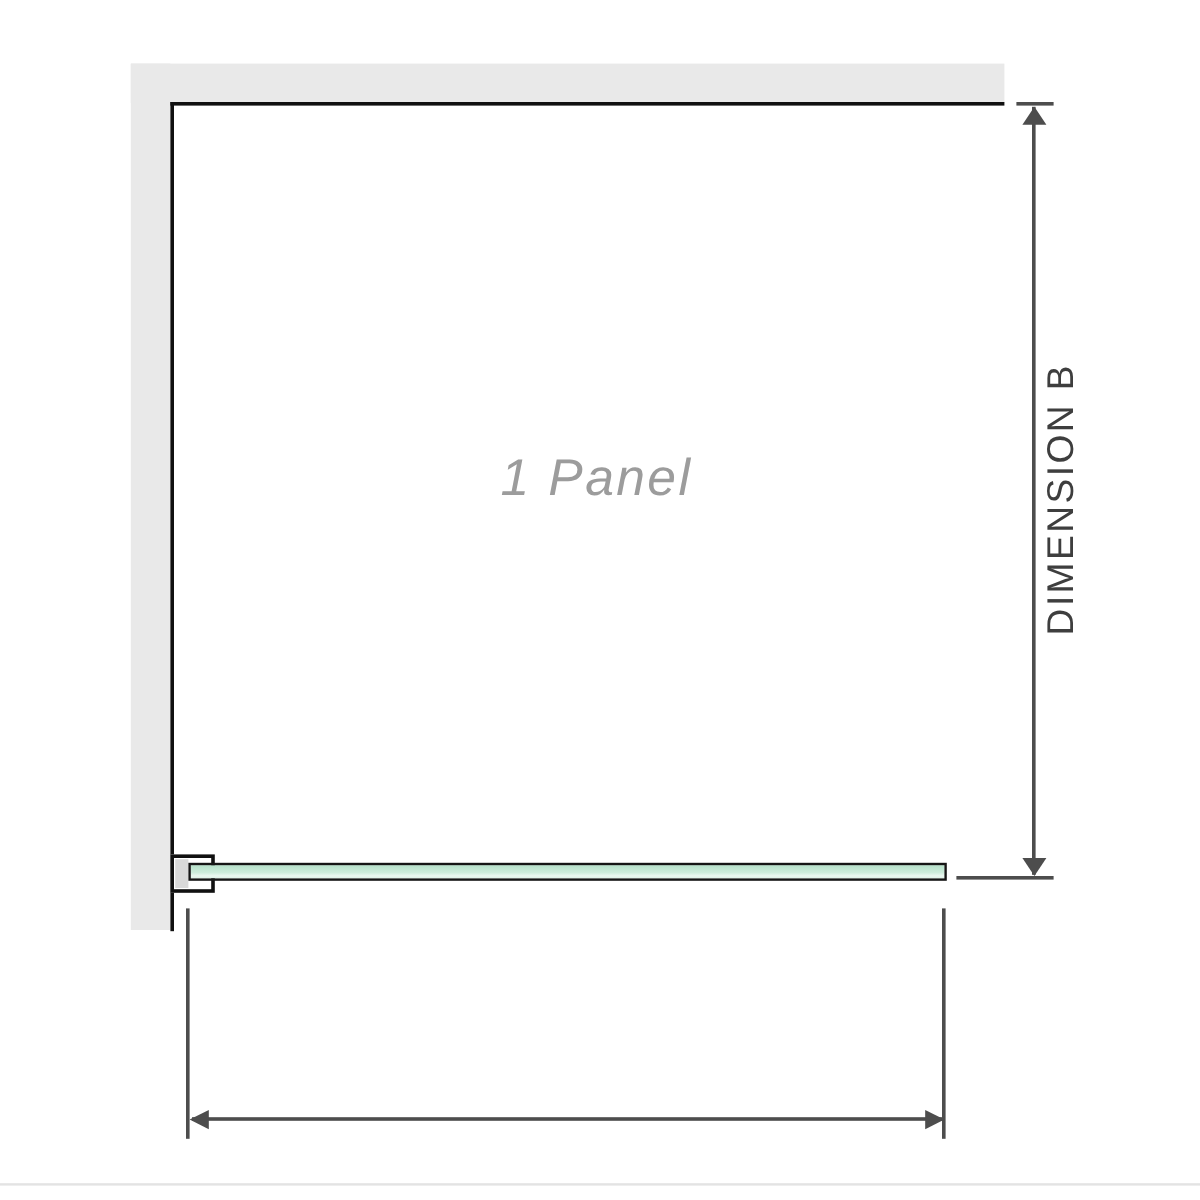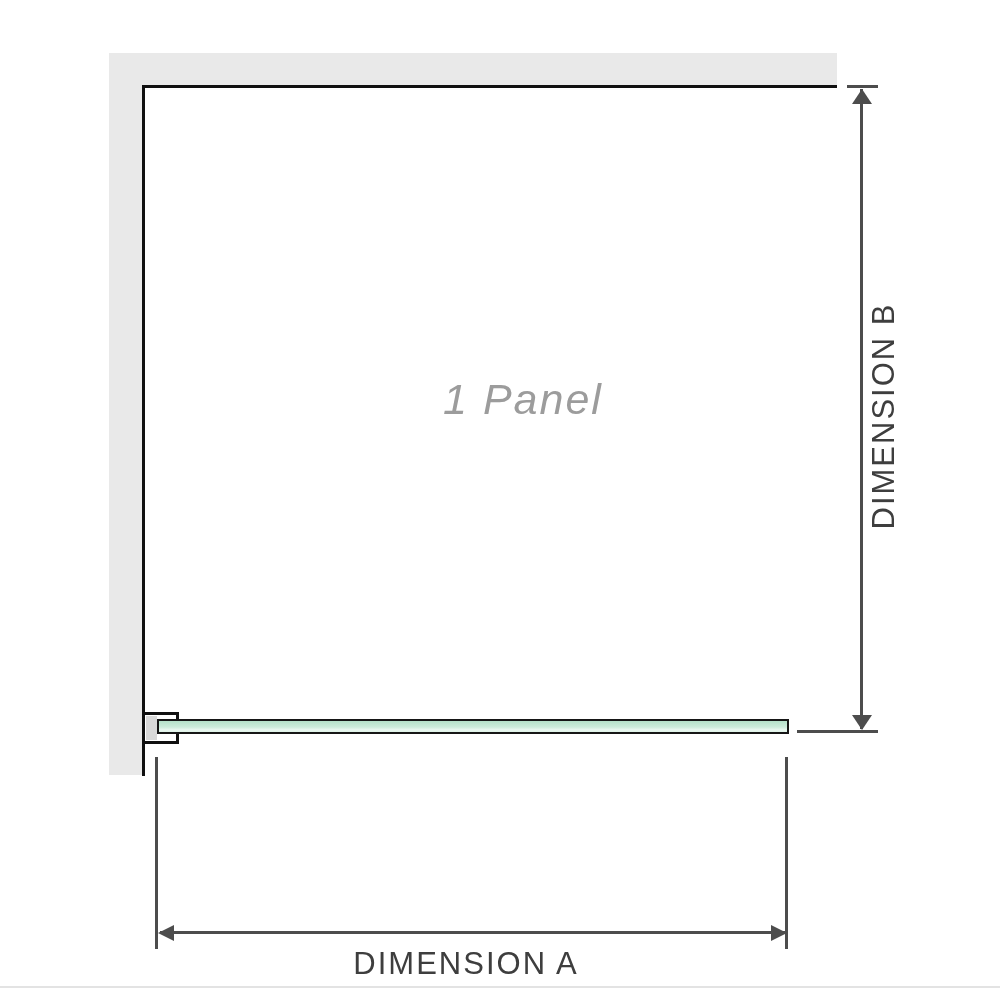--- a/index.html
+++ b/index.html
@@ -21,21 +21,21 @@
   .wall { background: var(--wall, #e9e9e9); }
   #wall-top  { left: 109px; top: 53px; width: 728px; height: 33px; }
   #wall-left { left: 109px; top: 53px; width: 33px;  height: 722px; }
 
   
   #panel-border-top  { left: 142px; top: 85px; width: 695px; height: 3px; background: var(--outline, #101010); }
   #panel-border-left { left: 142px; top: 85px; width: 3px;  height: 691px; background: var(--outline, #101010); }
 
   
   #panel-label {
-    left: 523px; top: 399px;
+    left: 497px; top: 399px;
     transform: translate(-50%, -50%);
     font-style: italic;
     font-size: 43px;
     letter-spacing: 2px;
     color: var(--panel-text, #9c9c9c);
     white-space: nowrap;
   }
 
   
   #bracket {
@@ -153,17 +153,16 @@
   <div id="dim-b-line" class="abs dim"></div>
   <div id="dim-b-arrow-top" class="abs"></div>
   <div id="dim-b-arrow-bottom" class="abs"></div>
   <div id="dim-b-label" class="abs dim-label">DIMENSION B</div>
 
   <div id="dim-a-ext-left" class="abs dim"></div>
   <div id="dim-a-ext-right" class="abs dim"></div>
   <div id="dim-a-line" class="abs dim"></div>
   <div id="dim-a-arrow-left" class="abs"></div>
   <div id="dim-a-arrow-right" class="abs"></div>
-  <div id="dim-a-label" class="abs dim-label">DIMENSION A</div>
 
   <div id="page-divider" class="abs"></div>
 
 </div>
 
 </body></html>

